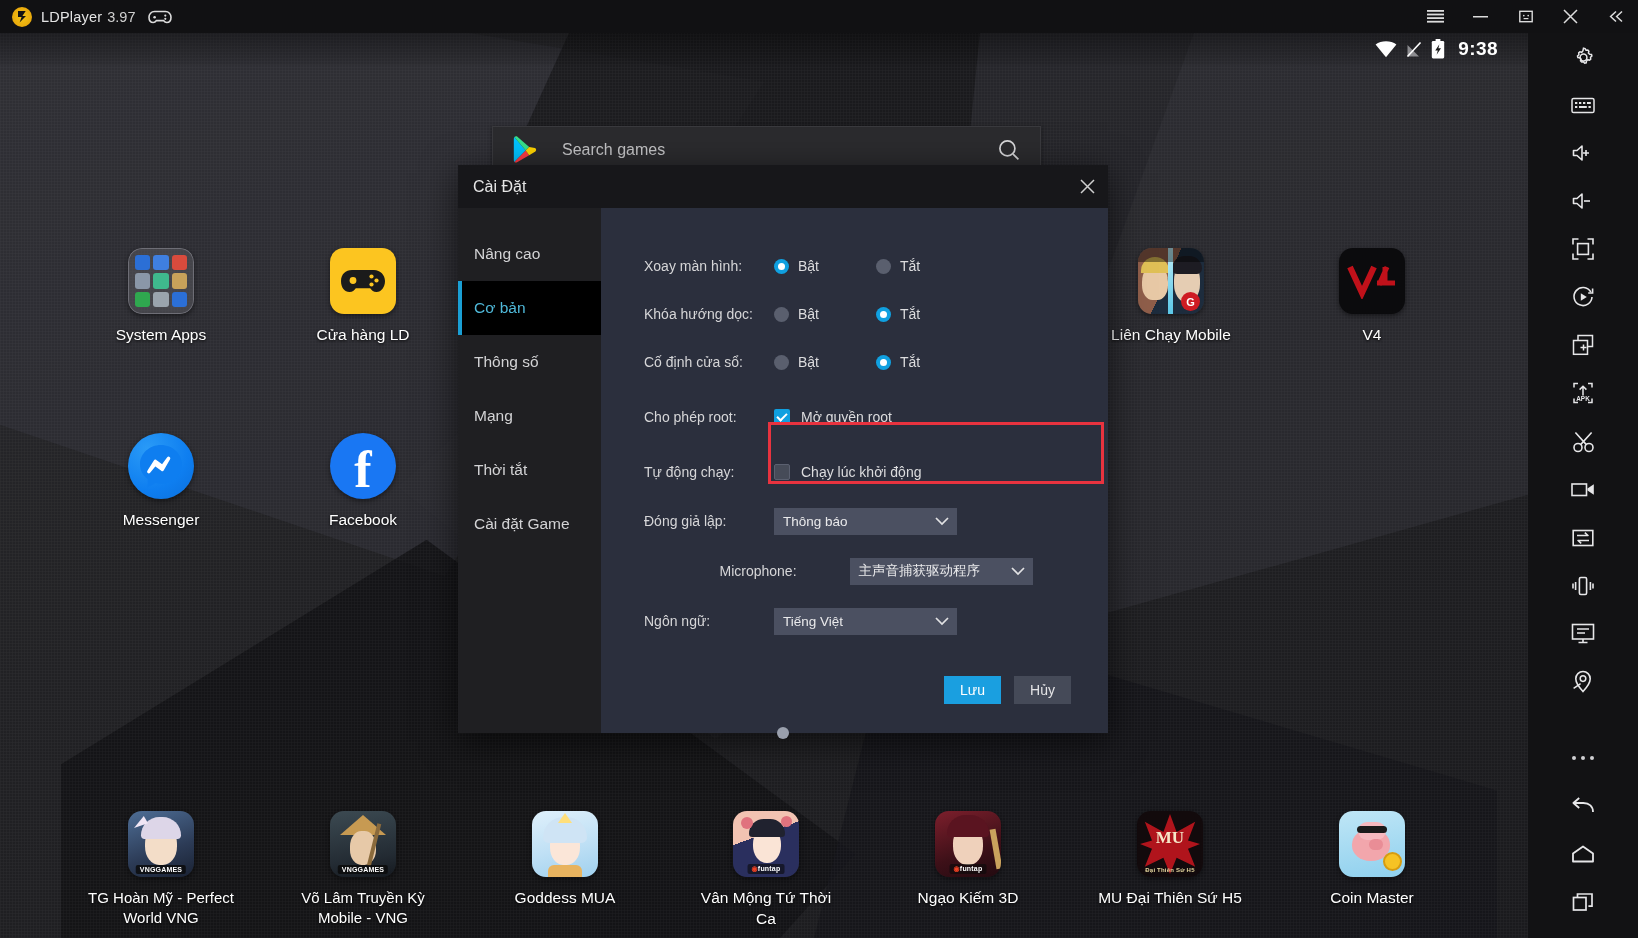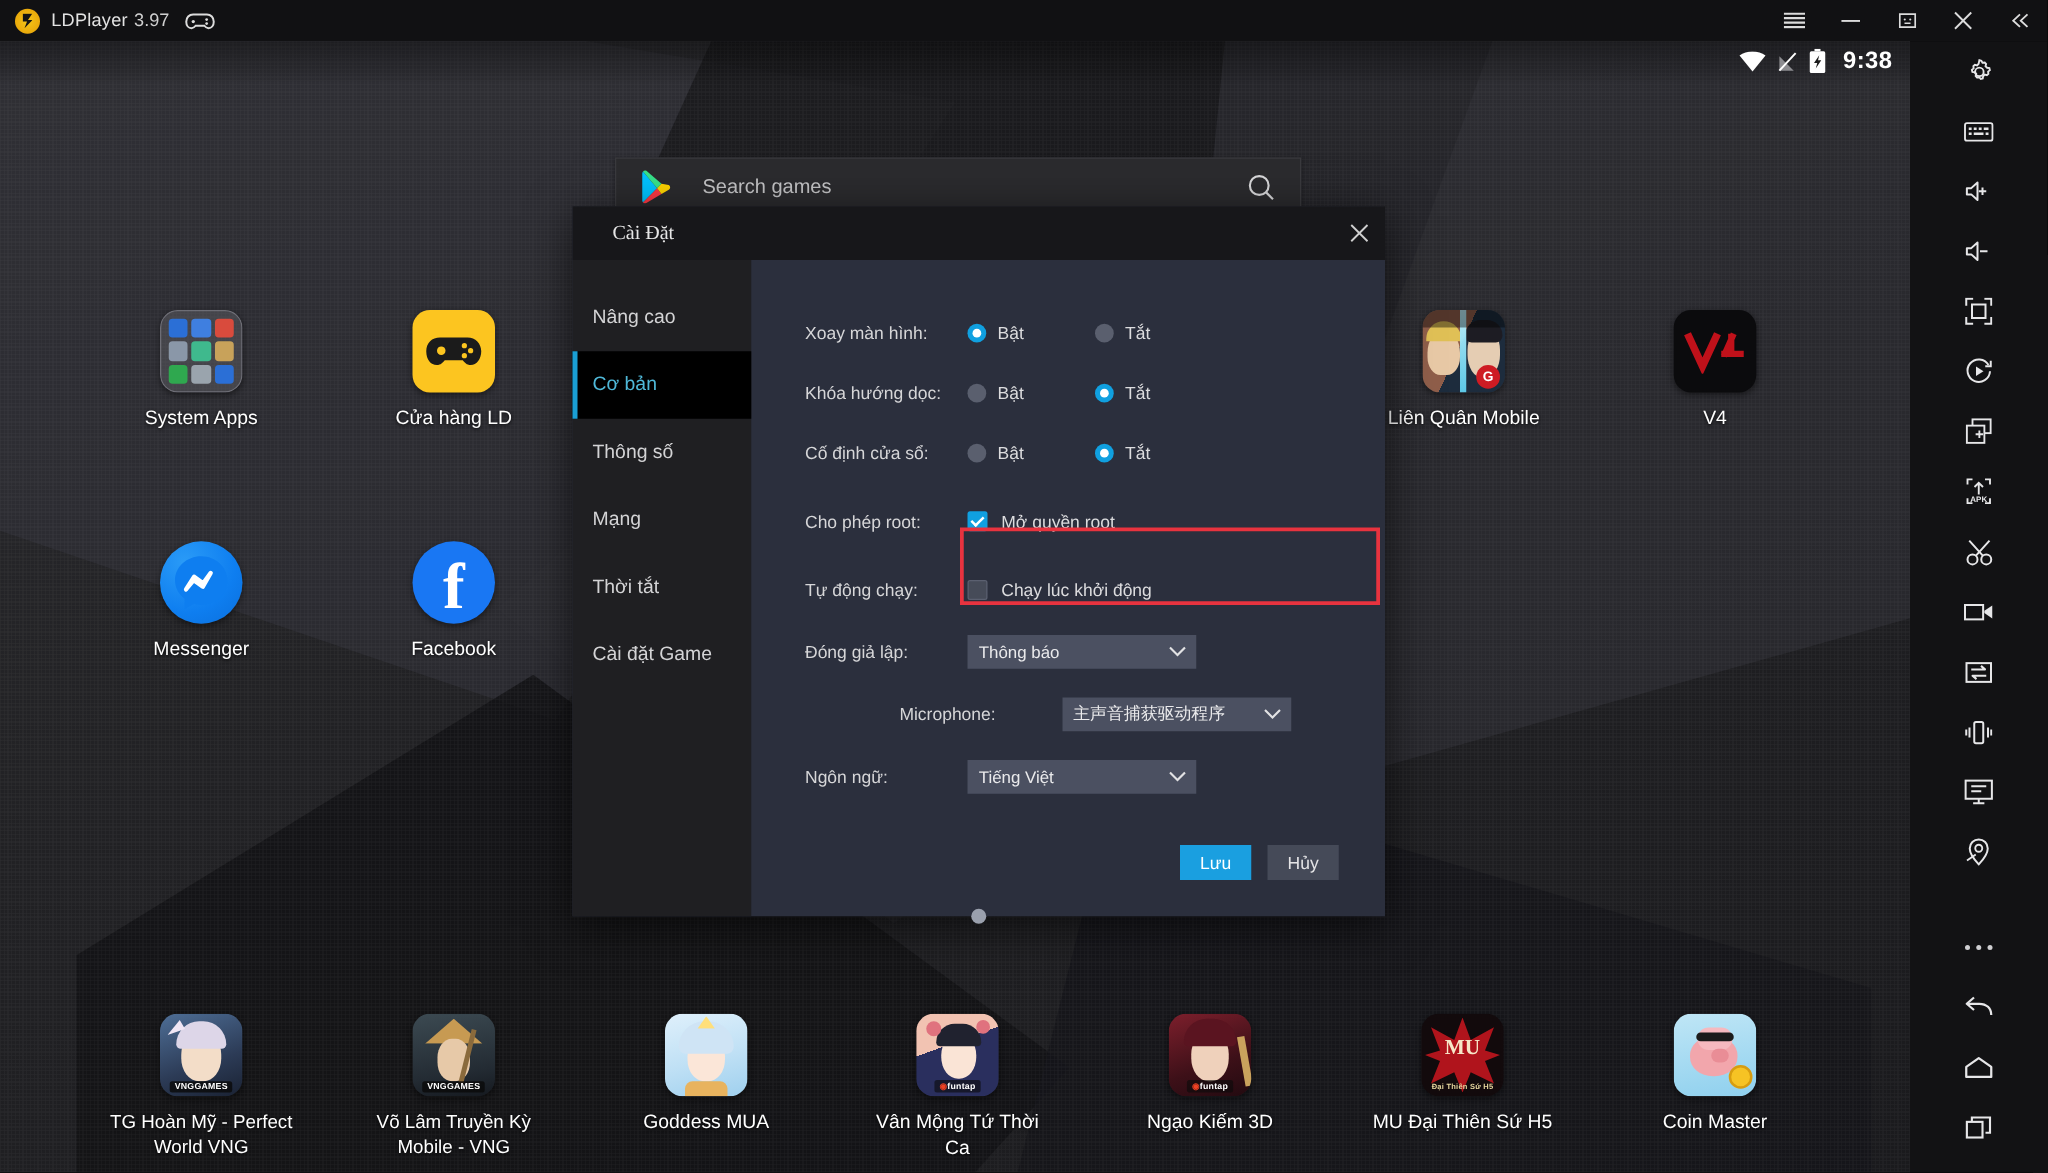--- a/index.html
+++ b/index.html
@@ -77,21 +77,21 @@
     position:absolute; inset:0; opacity:.05;
     background-image:
       repeating-linear-gradient(0deg, rgba(255,255,255,.5) 0 1px, transparent 1px 3px),
       repeating-linear-gradient(90deg, rgba(255,255,255,.5) 0 1px, transparent 1px 3px);
   }
 
   
   .statusbar {
     position: absolute; left: 0; top: 0; width: 1528px; height: 32px;
     display: flex; align-items: center; justify-content: flex-end;
-    padding-right: 14px; gap: 9px; z-index: 6;
+    padding-right: 30px; gap: 9px; z-index: 6;
     background: linear-gradient(180deg, rgba(0,0,0,.38), rgba(0,0,0,.06));
   }
   .sb-clock { color: #fff; font-size: 19px; font-weight: 700; letter-spacing: .4px; margin-left: 4px; }
 
   
   .searchbar {
     position: absolute; left: 492px; top: 93px; width: 549px; height: 47px;
     background: #2b2b2e; border: 1px solid #3a3a3e;
     display: flex; align-items: center; z-index: 5;
     box-shadow: 0 1px 4px rgba(0,0,0,.4);
@@ -152,21 +152,21 @@
 
   
   .dialog {
     position: absolute; left: 458px; top: 165px; width: 650px; height: 568px;
     background: #2b2f3d; z-index: 20;
     box-shadow: 0 8px 34px rgba(0,0,0,.6);
   }
   .dlg-head {
     height: 43px; background: #17171a; display:flex; align-items:center;
   }
-  .dlg-title { margin-left: 32px; color: #e6e6e6; font-size: 16px; font-family: Liberation Serif, serif; }
+  .dlg-title { margin-left: 15px; color: #e6e6e6; font-size: 16px; }
   .dlg-x {
     margin-left:auto; width: 42px; height: 43px; display:flex;
     align-items:center; justify-content:center; color:#cfcfcf; font-size: 17px;
   }
   .dlg-body { display:flex; height: 525px; }
   .dlg-nav { width: 143px; background: #1f1f22; padding-top: 19px; flex: 0 0 143px; }
   .nav-item {
     height: 54px; display:flex; align-items:center; padding-left: 16px;
     color: #d3d3d5; font-size: 15.5px; position: relative;
   }
@@ -387,21 +387,21 @@
           <div style="position:absolute;left:4px;top:16px;width:26px;height:36px;border-radius:50% 50% 40% 40%;background:#e8c9a6;"></div>
           <div style="position:absolute;left:3px;top:9px;width:28px;height:16px;border-radius:14px 14px 0 0;background:#e0c056;"></div>
           <div style="position:absolute;right:4px;top:14px;width:26px;height:40px;border-radius:45%;background:#e5cdb3;"></div>
           <div style="position:absolute;right:2px;top:8px;width:30px;height:18px;border-radius:14px 14px 6px 6px;background:#1d1c23;"></div>
           <div style="position:absolute;left:30px;top:0;width:5px;height:66px;background:linear-gradient(180deg,#bff3ff,#5fd0f0);opacity:.95;"></div>
           <div style="position:absolute;left:0;top:0;width:100%;height:14px;background:rgba(0,0,0,.42);"></div>
           <div style="position:absolute;right:4px;bottom:3px;width:19px;height:19px;border-radius:50%;background:#ce1b23;
                       display:flex;align-items:center;justify-content:center;color:#fff;font-size:11px;font-weight:700;">G</div>
         </div>
       </div>
-      <div class="app-lbl">Liên Quân Mobile</div>
+      <div class="app-lbl">Liên Chạy Mobile</div>
     </div>
 
     <div class="app" style="left:1297px; top:215px;">
       <div class="app-ico v4">
         <svg width="50" height="36" viewBox="0 0 50 36">
           <path d="M3 4l12 26L27 4" fill="none" stroke="#c0111a" stroke-width="6" stroke-linejoin="miter"></path>
           <path d="M38 4v16M30 20h18M40 4l-8 18" fill="none" stroke="#c0111a" stroke-width="5"></path>
         </svg>
       </div>
       <div class="app-lbl">V4</div>

